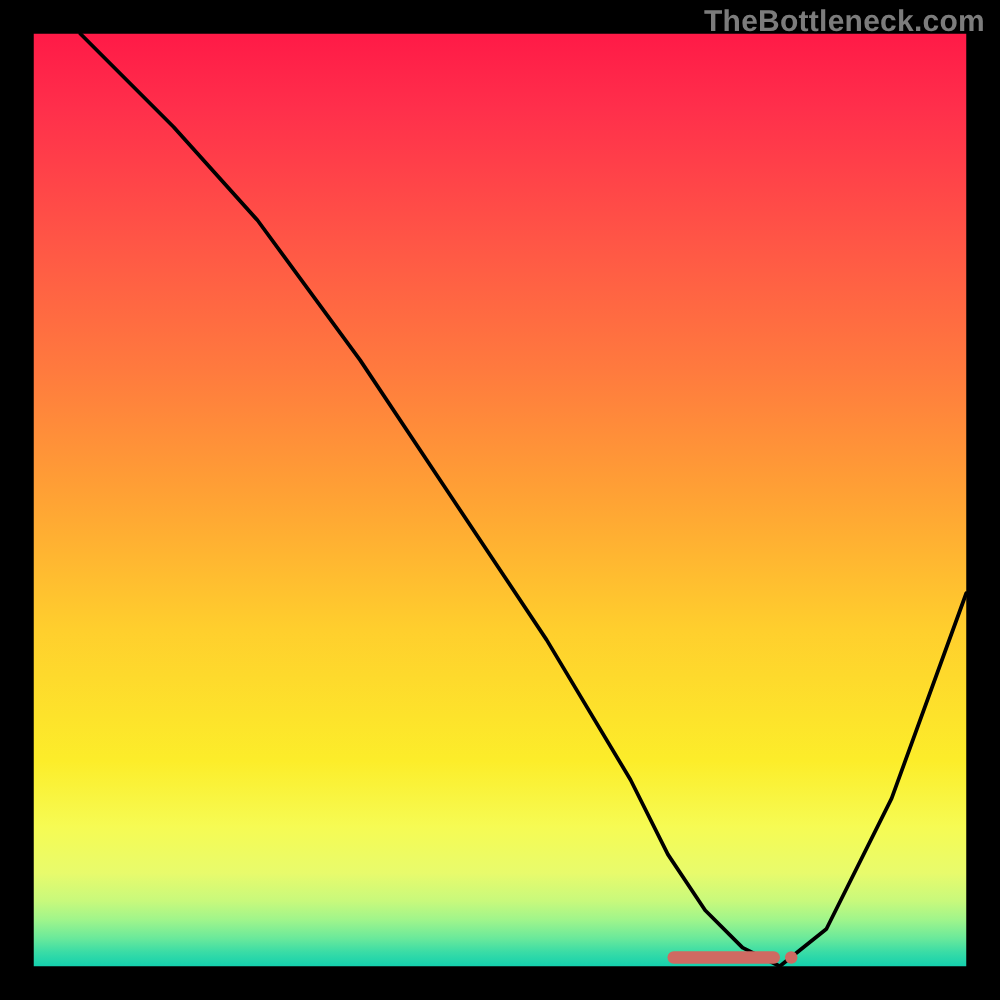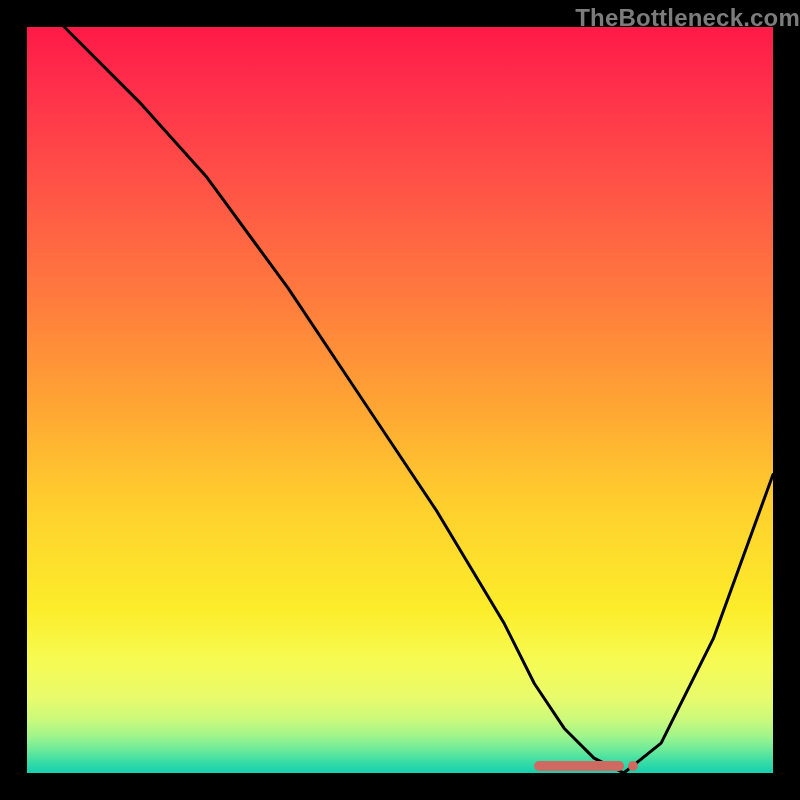--- a/index.html
+++ b/index.html
@@ -6,21 +6,21 @@
   html, body { width: 800px; height: 800px; overflow: hidden; background: #000; }
   .stage {
     position: relative;
     width: 800px;
     height: 800px;
     background: #000;
   }
   .watermark {
     position: absolute;
     top: 4px;
-    right: 0;
+    right: 12px;
     font-family: Arial, Helvetica, sans-serif;
     font-size: 24px;
     font-weight: 600;
     color: #7c7c7c;
     letter-spacing: 0.2px;
   }
   .plot {
     position: absolute;
     left: 27px;
     top: 27px;

